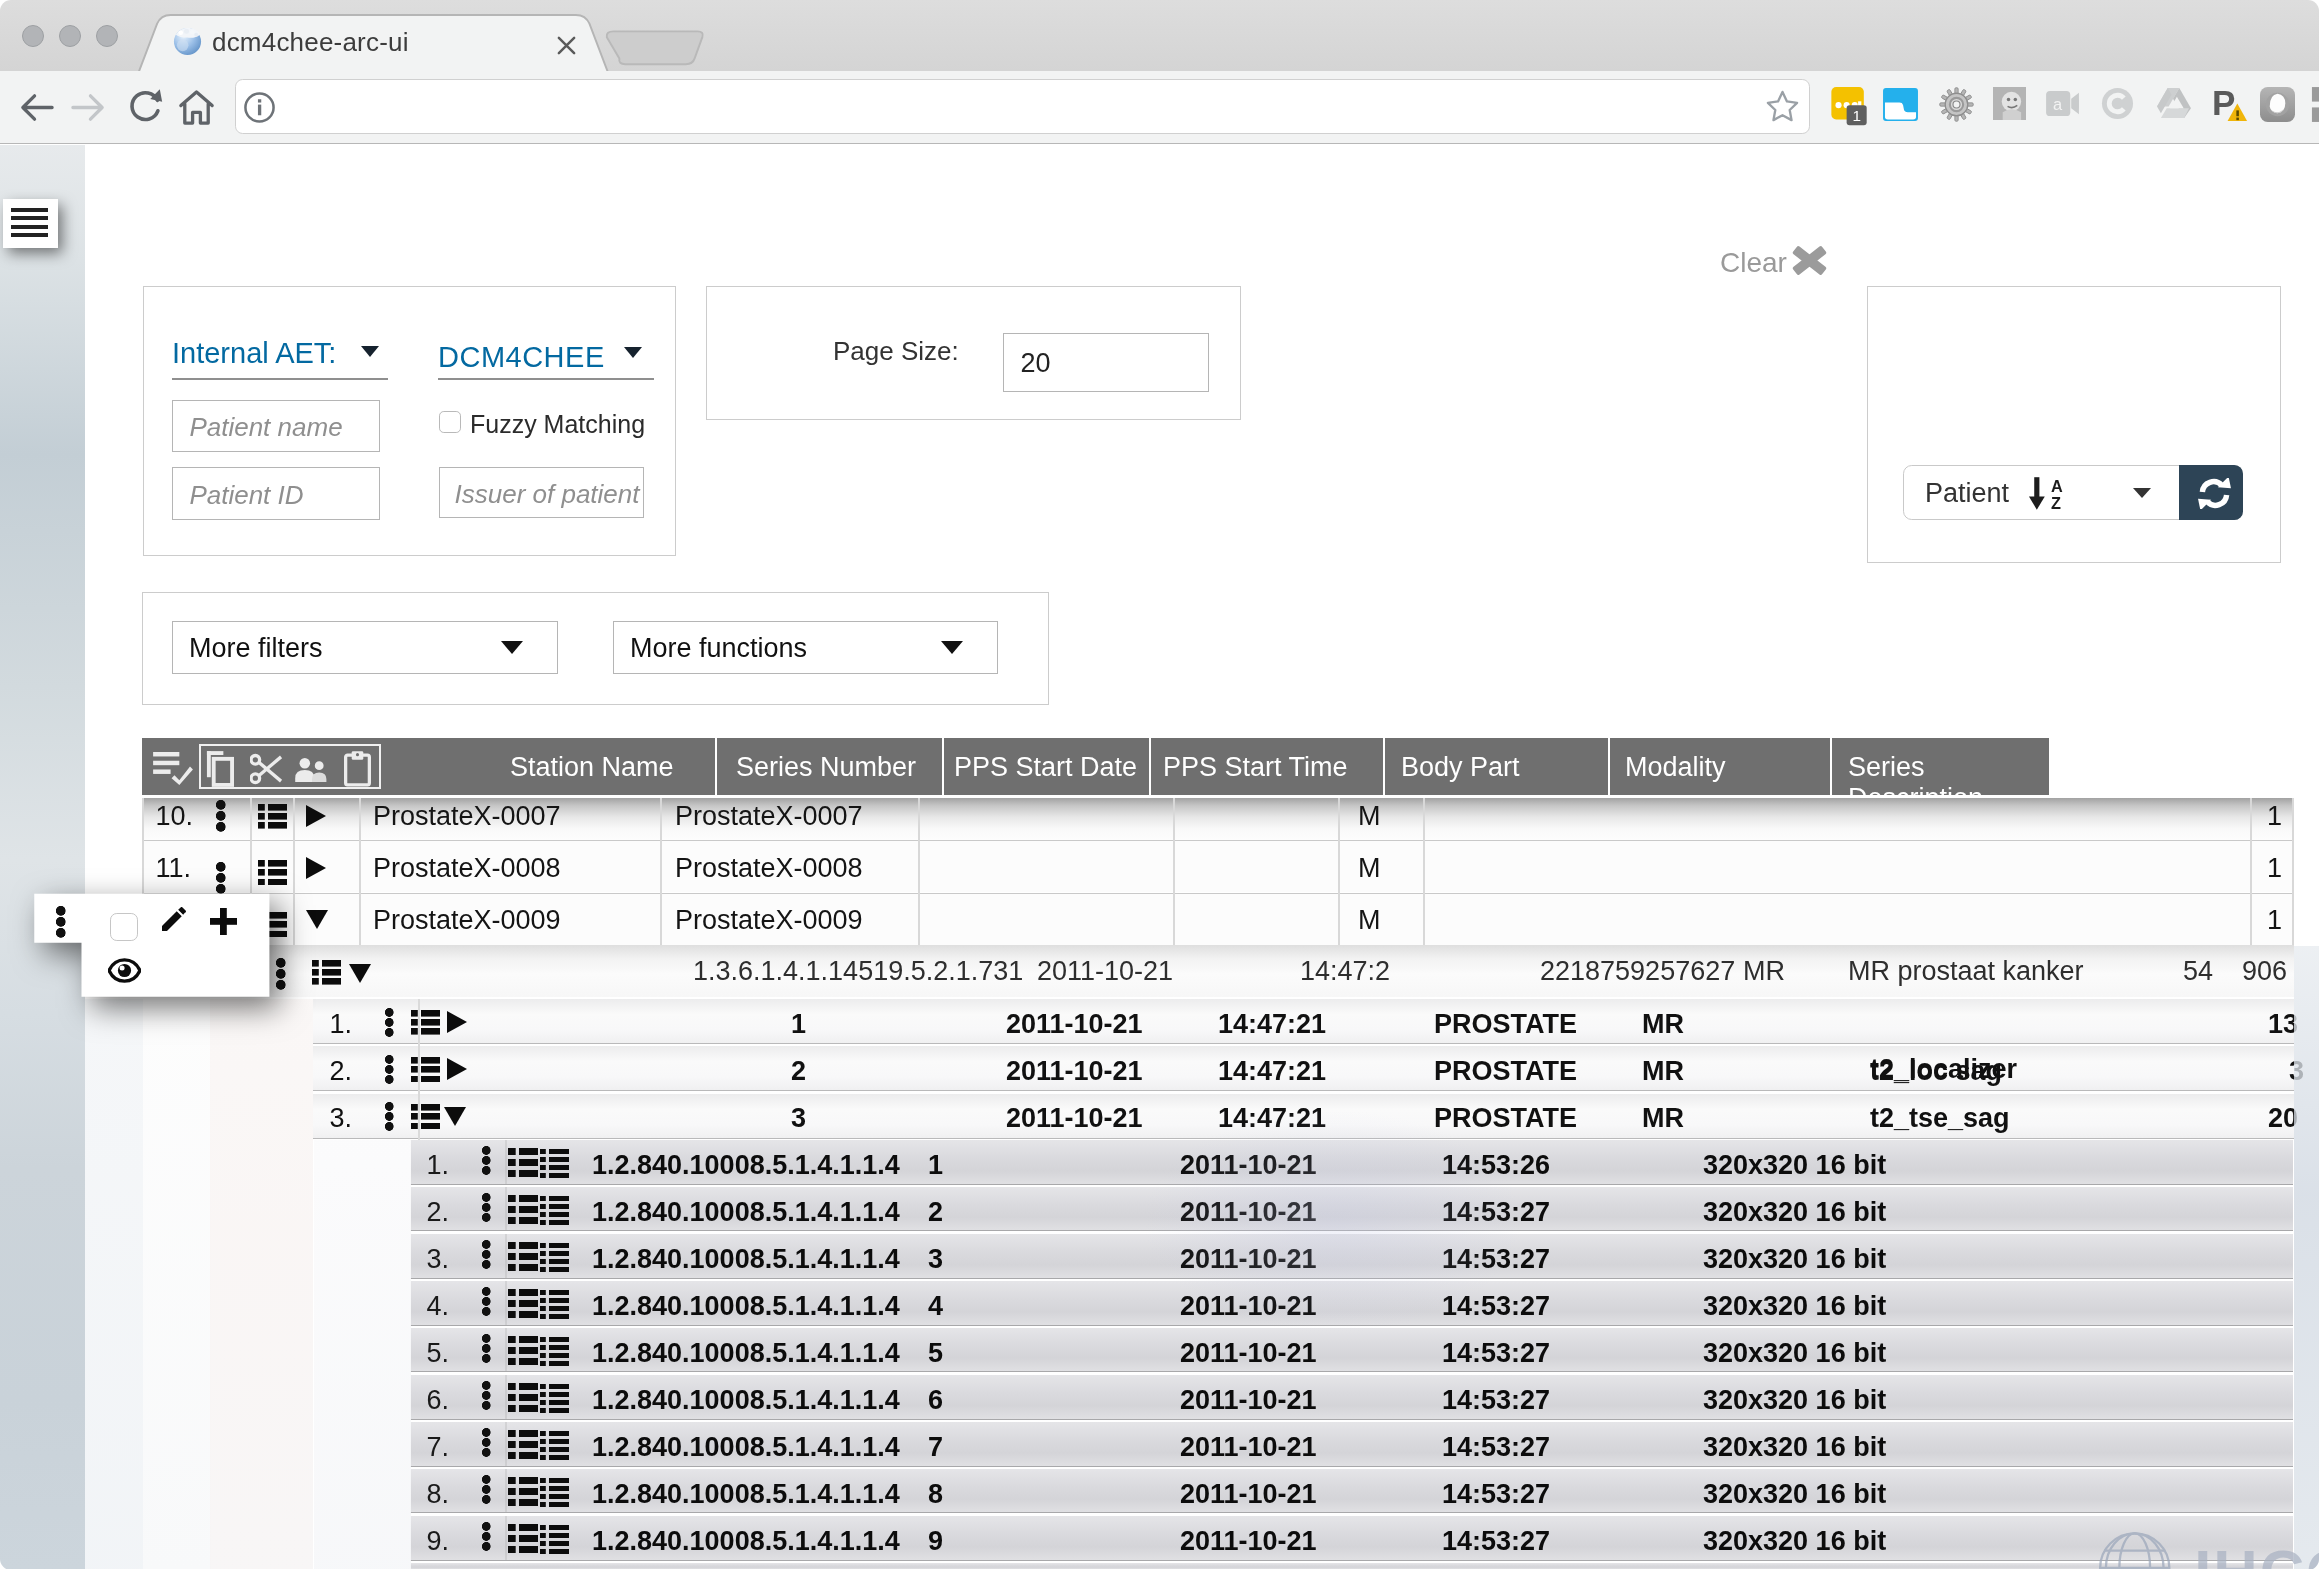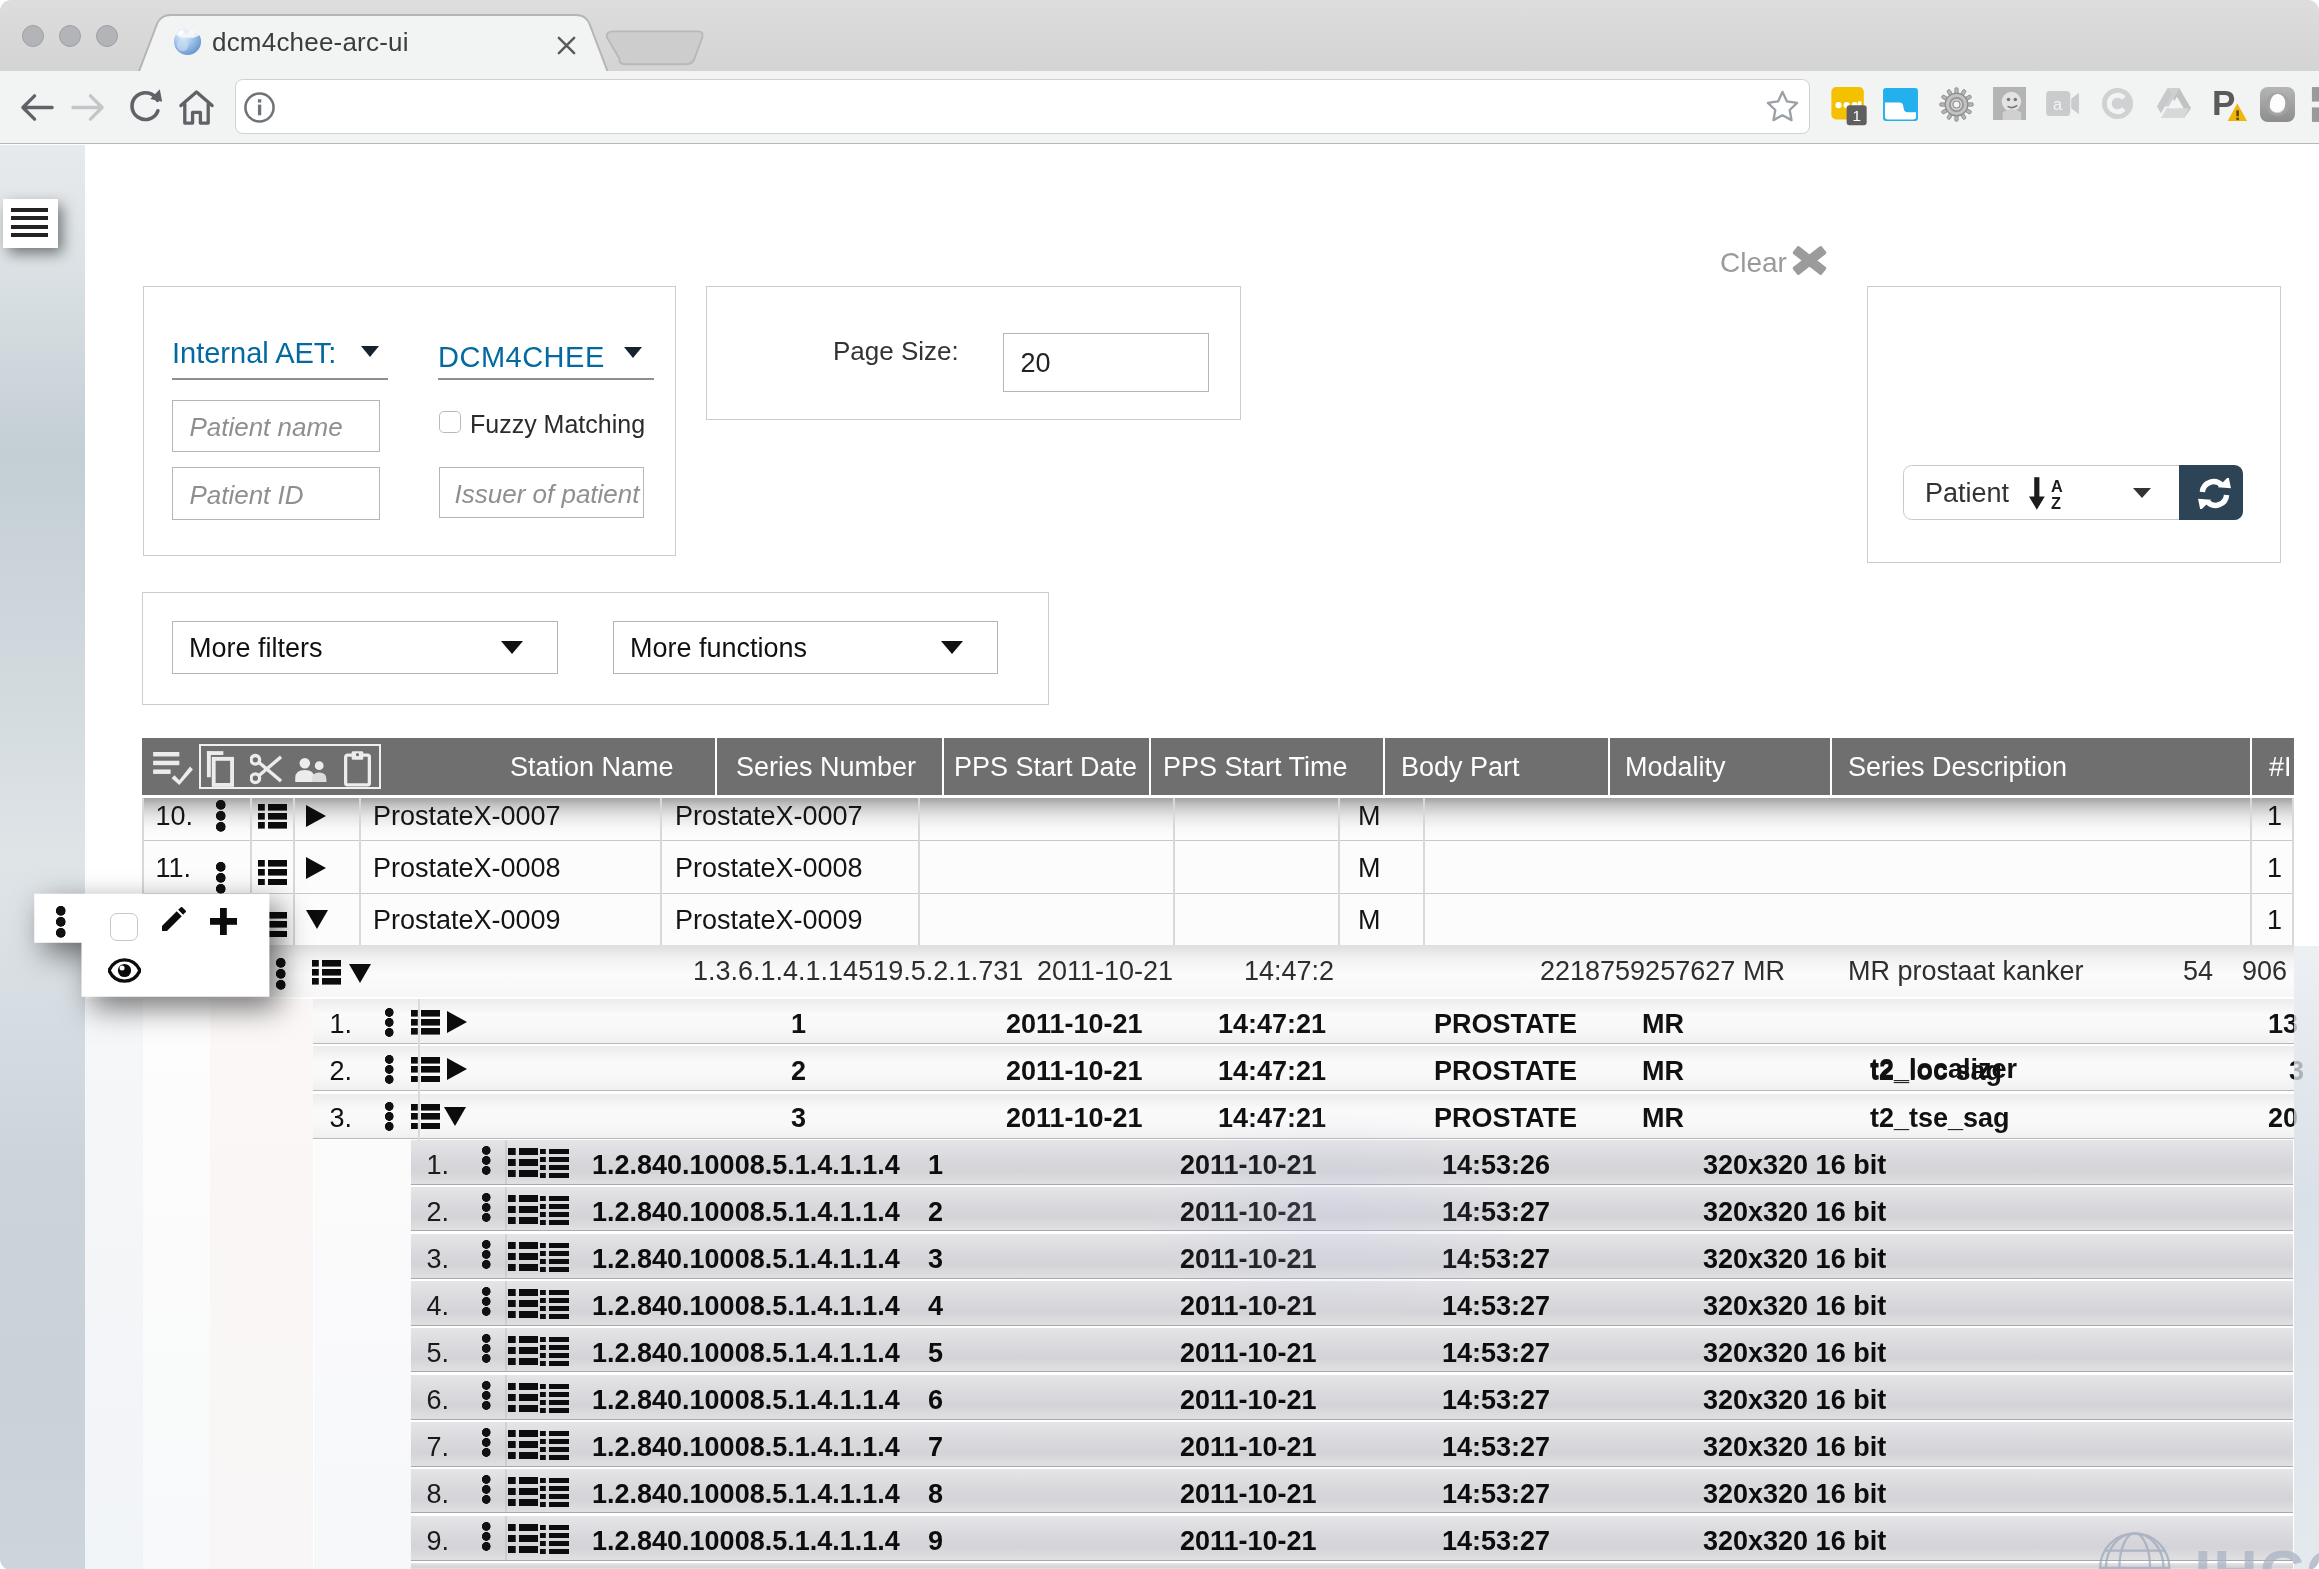--- a/index.html
+++ b/index.html
@@ -33,21 +33,21 @@
   input, .inputbox { border:1.9px solid #b5b5b5; background:#fff; }
 
   .navy { color:#0369a1; }
   .caret { width:0; height:0; border-left:9.7px solid transparent;
     border-right:9.7px solid transparent; border-top:11.6px solid #16222e; }
   .caretblk { width:0; height:0; border-left:11.6px solid transparent;
     border-right:11.6px solid transparent; border-top:13.5px solid #111; }
   .ph { font-style:italic; color:#8f8f8f; font-size:26px; }
 
   
-  #thead { left:142px; top:593px; width:2152px; height:57px; background:#6f6f6f;
+  #thead { left:142px; top:593px; width:1907px; height:57px; background:#6f6f6f;
     color:#fff; font-size:27px; }
   .hcol { top:13.5px; }
   .vline { position:absolute; top:0; width:1.9px; height:57px; background:#fff; }
 
   .rowtext { font-size:27px; color:#141414; }
   .b { font-weight:bold; }
 
   .svl { top:0; width:1.9px; height:147px; background:#d8d8d8; }
   .dots3 { width:9.7px; height:33px; background:
     radial-gradient(circle at 4.8px 4.8px, #111 58%, transparent 66%) 0 0/9.7px 11px no-repeat,
@@ -438,21 +438,21 @@
         <div class="rowtext abs" style="left:2125px; top:107px;">1</div>
       </div>
 
       <div id="studyx" class="abs" style="left:142px; top:800px; width:2152px; height:52px;
         background:linear-gradient(180deg,#dedede 0,#f2f2f2 13.5px,#fbfbfb 29px,#f7f7f7 100%);">
         <div class="abs dots3" style="left:134px; top:12.6px;"></div>
         <div class="abs lirowS" style="left:170px; top:14.5px;"></div>
         <div class="abs tri-d" style="left:207px; top:19.3px;"></div>
         <div class="stx abs" style="left:551px;">1.3.6.1.4.1.14519.5.2.1.731</div>
         <div class="stx abs" style="left:895px;">2011-10-21</div>
-        <div class="stx abs" style="left:1102px;">14:47:2</div>
+        <div class="stx abs" style="left:1158px;">14:47:2</div>
         <div class="stx abs" style="left:1398px;">2218759257627</div>
         <div class="stx abs" style="left:1601px;">MR</div>
         <div class="stx abs" style="left:1706px;">MR prostaat kanker</div>
         <div class="stx abs" style="left:2041px;">54</div>
         <div class="stx abs" style="left:2100px;">906</div>
       </div>
 
       <div id="series" class="abs" style="left:313px; top:854px; width:1981px; height:142px;">
         <div class="abs serow" style="top:0; height:45px;"></div>
         <div class="abs serow" style="top:47px; height:45px;"></div>

